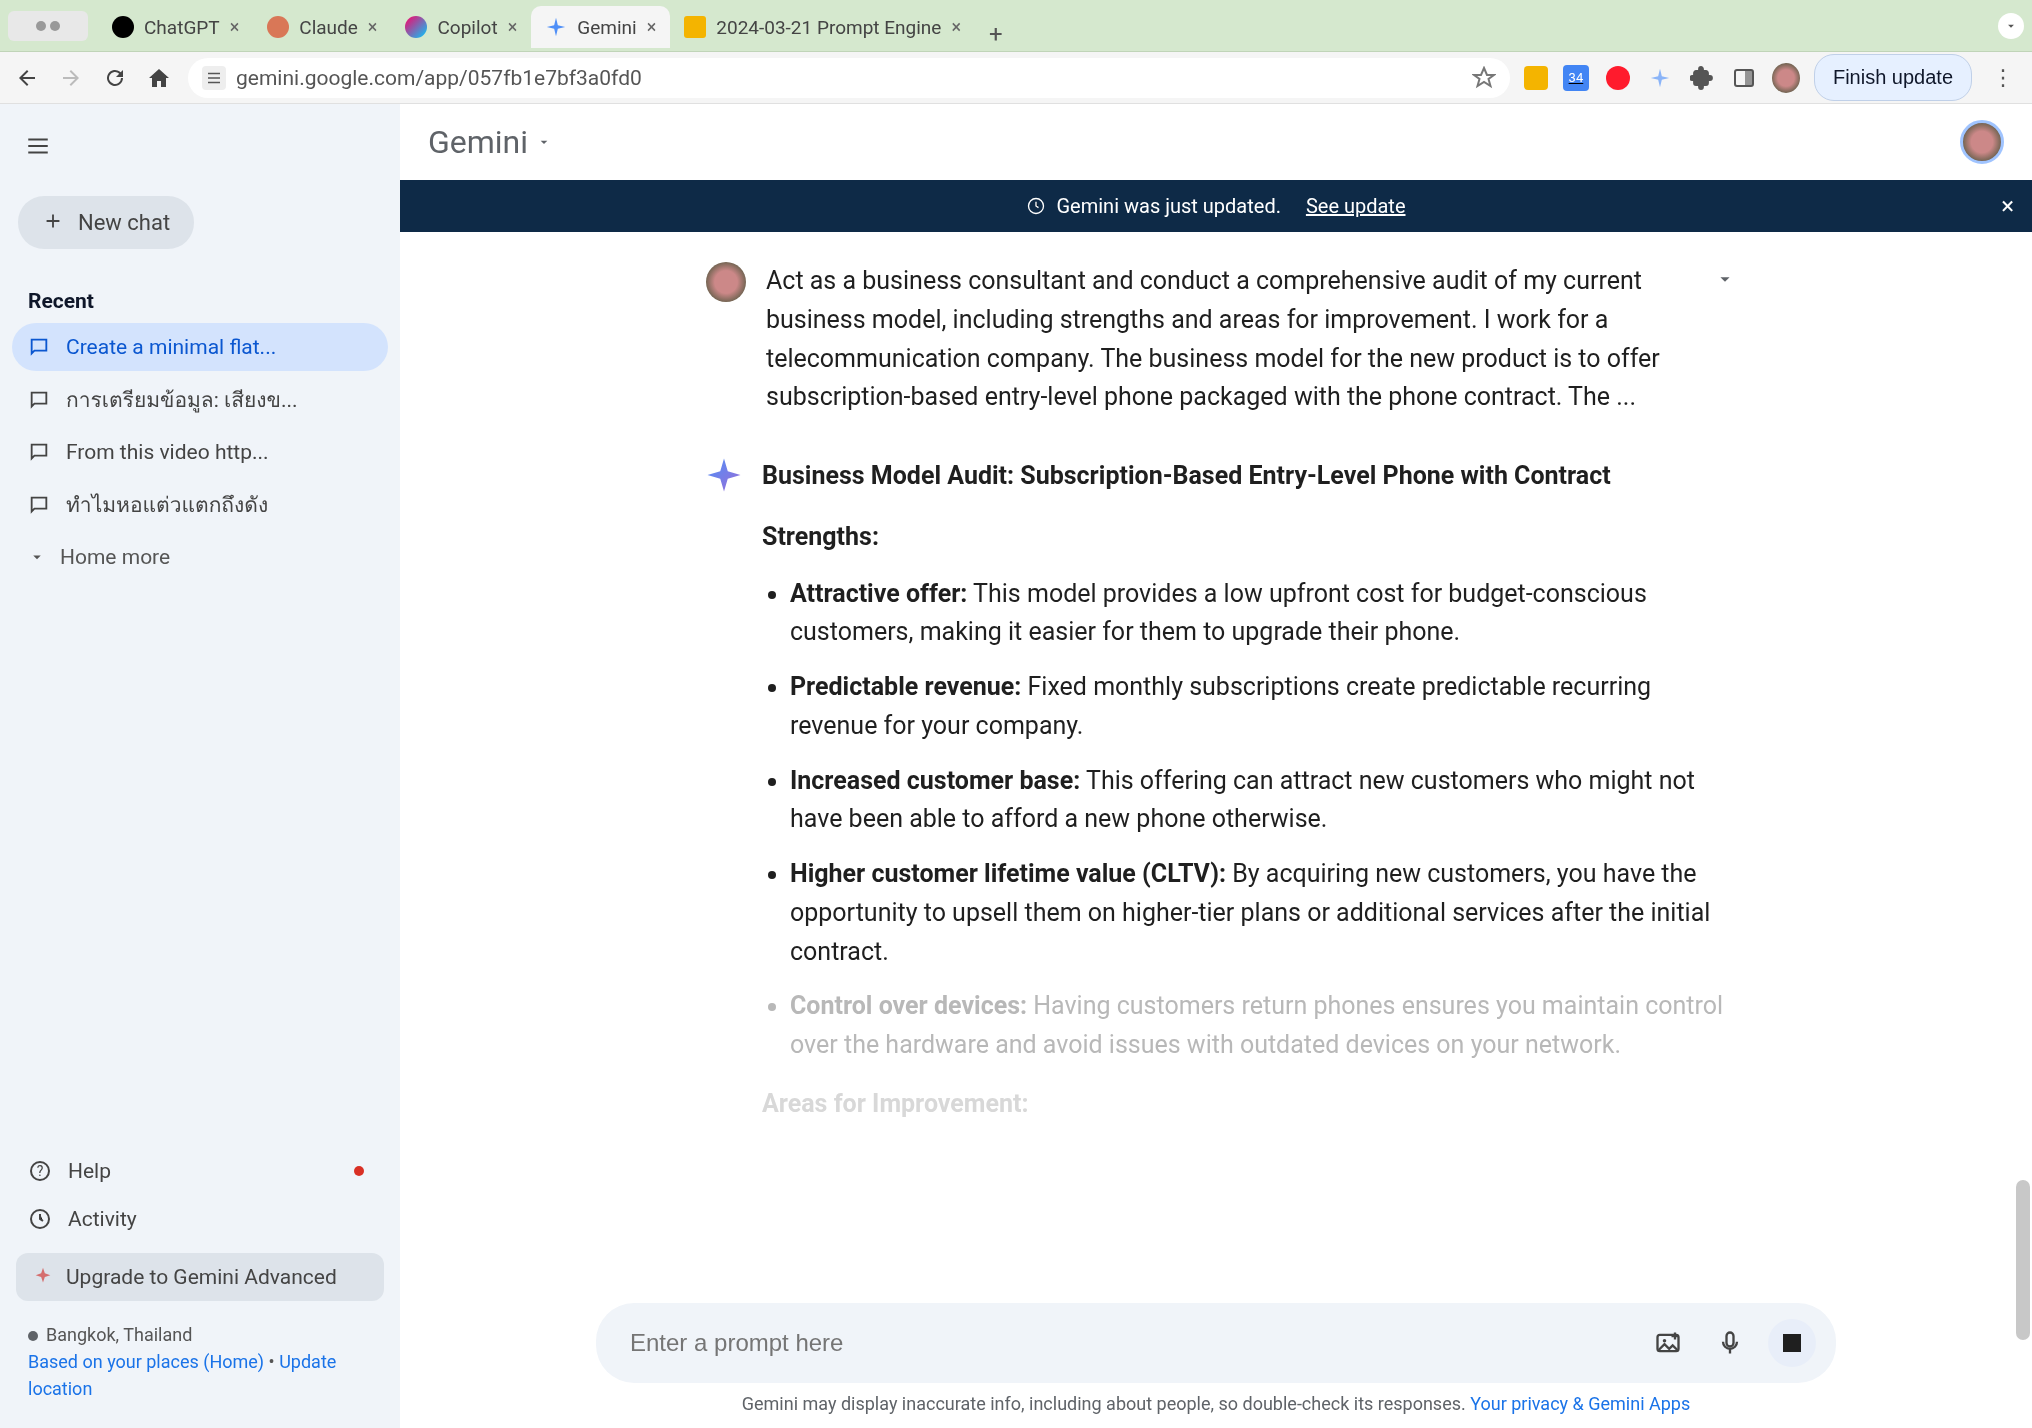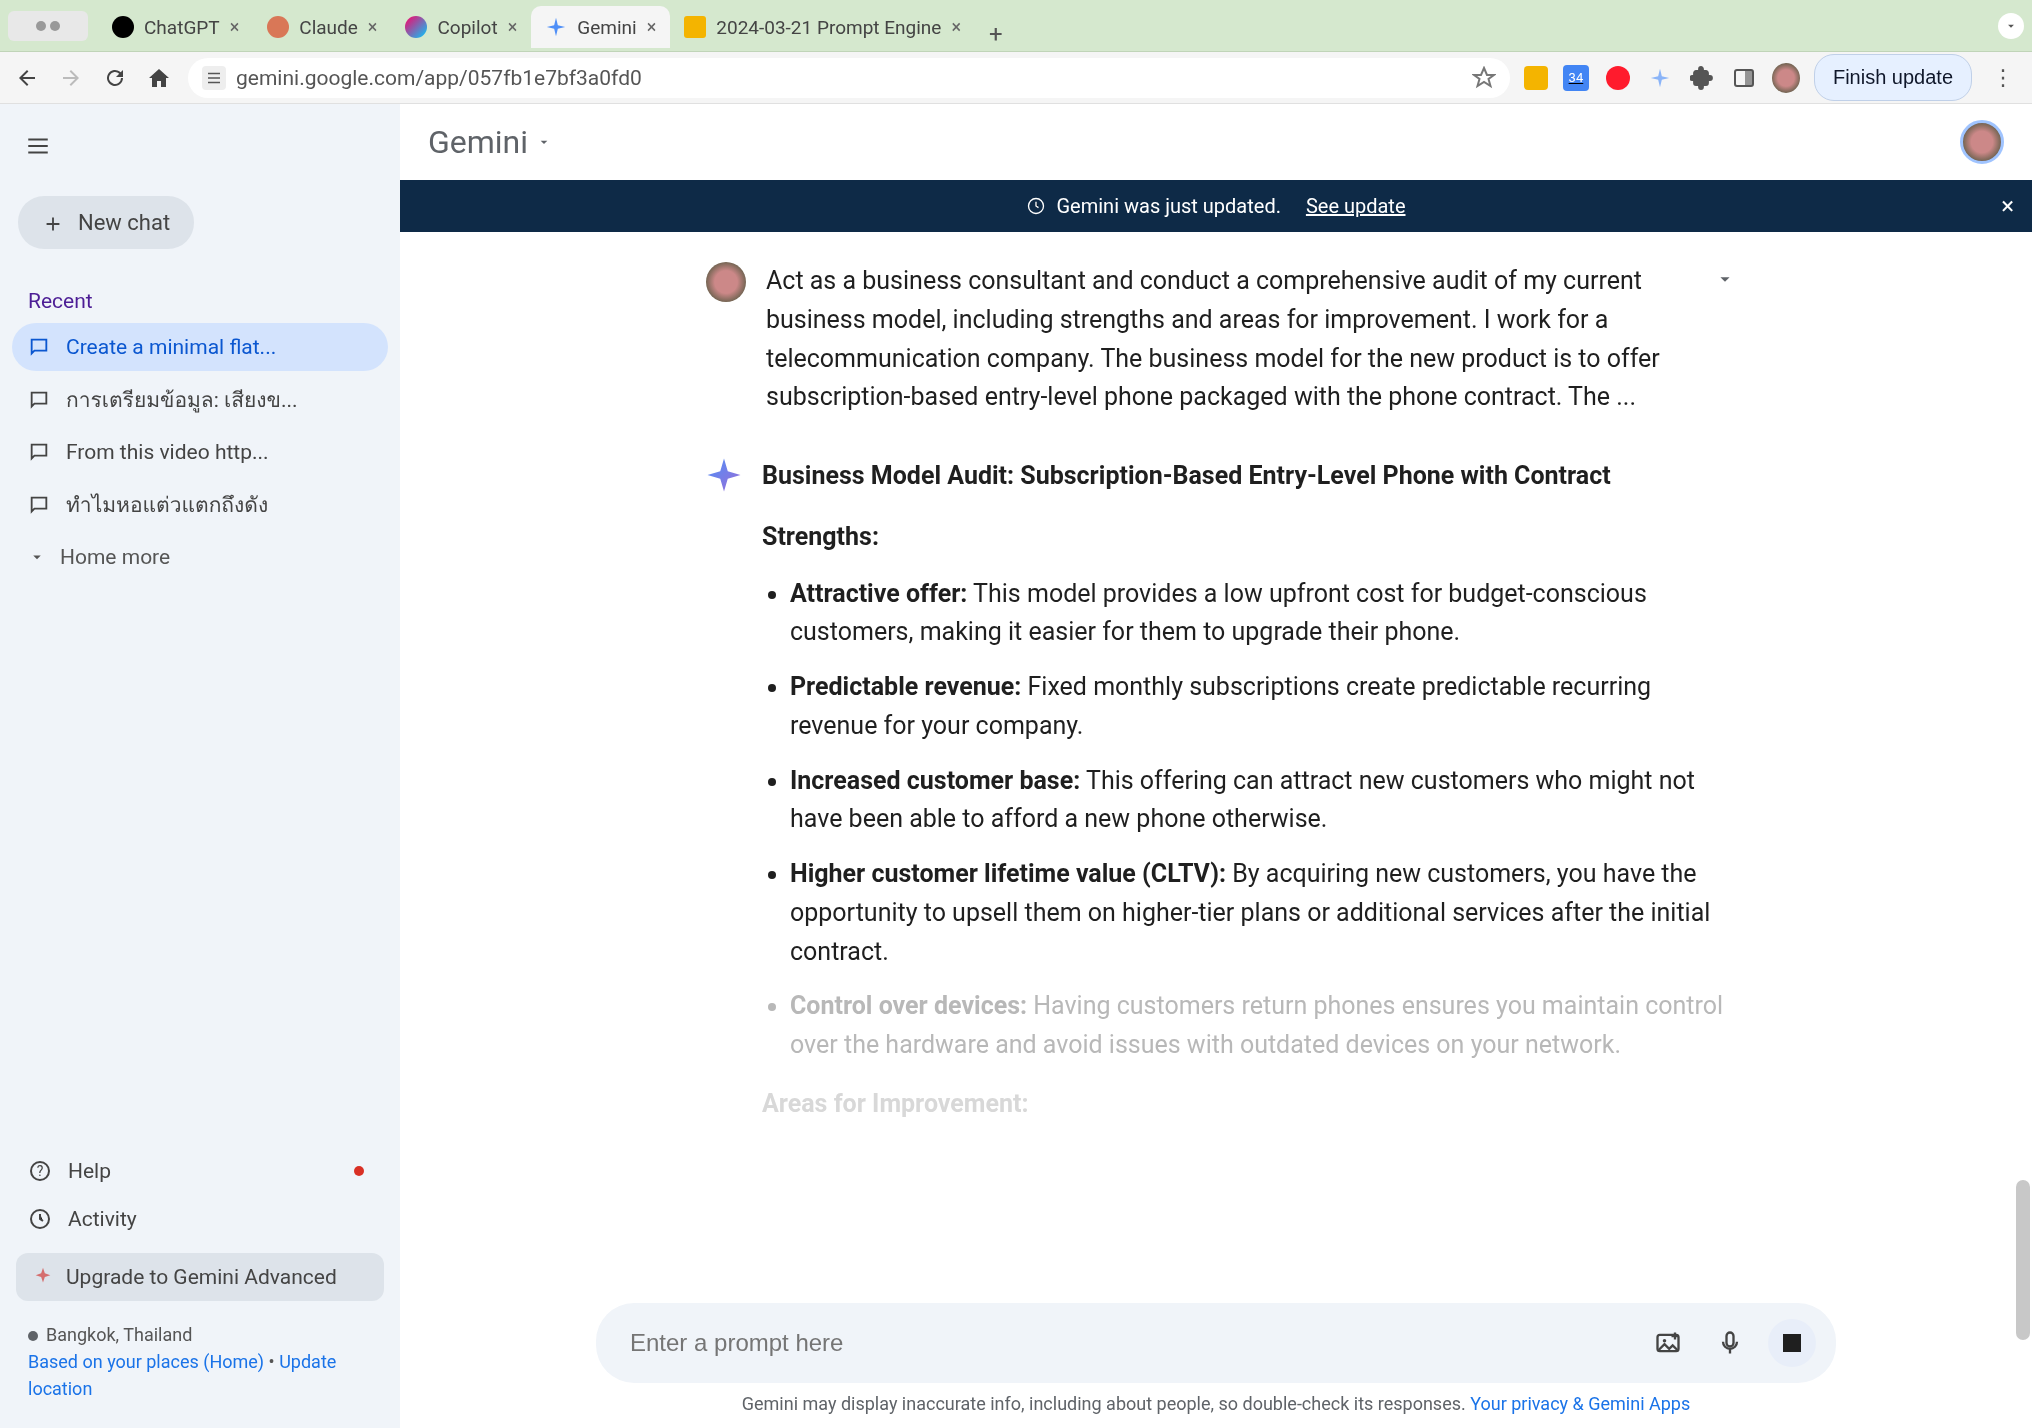--- a/index.html
+++ b/index.html
@@ -25,22 +25,22 @@
 .url-text { font-size: 21px; color: #555; flex: 1; }
 .url-actions { display: flex; gap: 14px; align-items: center; }
 .url-action { width: 28px; height: 28px; display:flex;align-items:center;justify-content:center; cursor:pointer;text-decoration:underline; }
 .finish-update { background: #e6f0ff; border: 1px solid #c0d0e8; color: #0f172a; padding: 11px 18px; border-radius: 20px; font-size: 20px; cursor:pointer; }
 .menu-dots { font-size: 22px; color: #555; cursor:pointer; padding:0 6px;}
 
 
 .app { display: flex; height: calc(1428px - 104px); }
 .sidebar { width: 400px; background: #f0f4f9; display: flex; flex-direction: column; padding: 16px 12px; }
 .hamburger { width: 40px; height: 40px; display: flex; align-items: center; justify-content: center; cursor: pointer; margin: 6px 0 30px 6px; border-radius:50%;}
-.new-chat-btn { display: inline-flex; align-items: flex-end; gap: 14px; background: #dde3ea; border-radius: 26px; padding: 14px 24px; font-size: 22px; color: #444; cursor: pointer; width: fit-content; margin-bottom: 30px; margin-left:6px;}
-.recent-label { font-size: 21px; color: #4c1d95; font-weight: 400; padding: 10px 16px; }
+.new-chat-btn { display: inline-flex; align-items: flex-start; gap: 14px; background: #dde3ea; border-radius: 26px; padding: 14px 24px; font-size: 22px; color: #444; cursor: pointer; width: fit-content; margin-bottom: 30px; margin-left:6px;}
+.recent-label { font-size: 21px; color: #0f172a; font-weight: 700; padding: 10px 16px; }
 .chat-item { display: flex; align-items: center; gap: 16px; padding: 12px 16px; border-radius: 26px; font-size: 21px; color: #444; cursor: pointer; overflow: hidden; white-space: nowrap; text-overflow: ellipsis; }
 .chat-item.active { background: #d3e3fd; color: #0b57d0; }
 .chat-item .chat-icon { width: 22px; height: 22px; flex-shrink: 0; }
 .show-more { display: flex; align-items: center; gap: 14px; padding: 12px 16px; font-size: 21px; color: #555; cursor: pointer; }
 .sidebar-spacer { flex: 1; }
 .sidebar-footer-item { display: flex; align-items: center; gap: 16px; padding: 12px 16px; font-size: 21px; color: #444; cursor: pointer; border-radius: 26px; position: relative; }
 .help-dot { width: 10px; height: 10px; border-radius: 50%; background: #d93025; margin-left: auto; margin-right: 8px; }
 .upgrade-btn { display: flex; align-items: center; gap: 12px; background: #dde3ea; border-radius: 12px; padding: 12px 16px; font-size: 21px; color: #444; cursor: pointer; margin: 10px 4px; }
 .location { padding: 10px 16px; font-size: 18px; color: #555; line-height: 1.5; }
 .location-dot{display:inline-block;width:10px;height:10px;border-radius:50%;background:#5f6368;margin-right:8px;}

